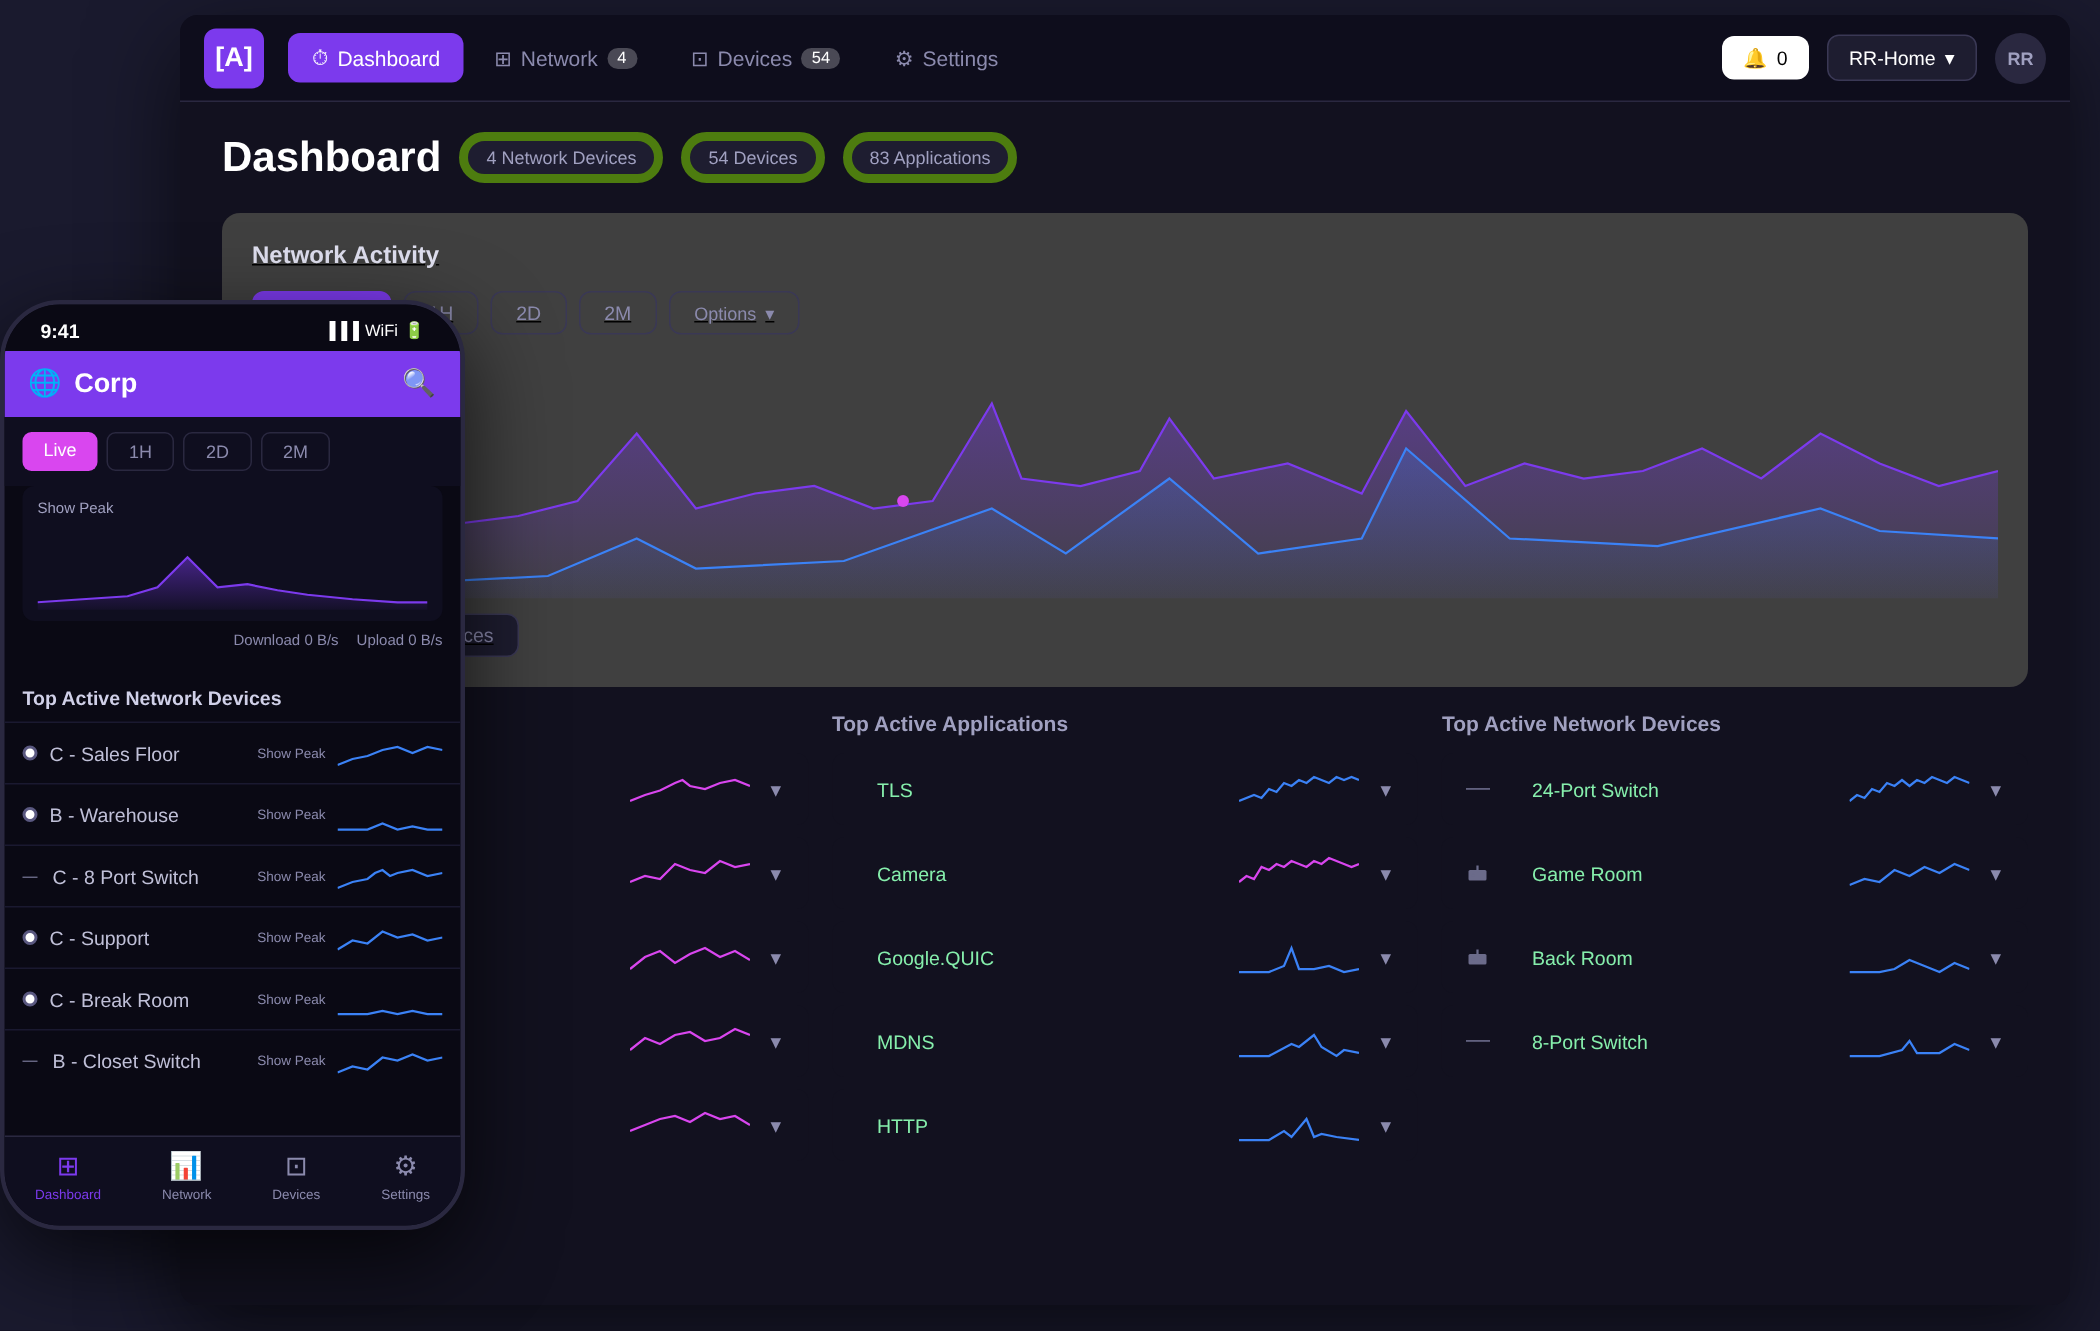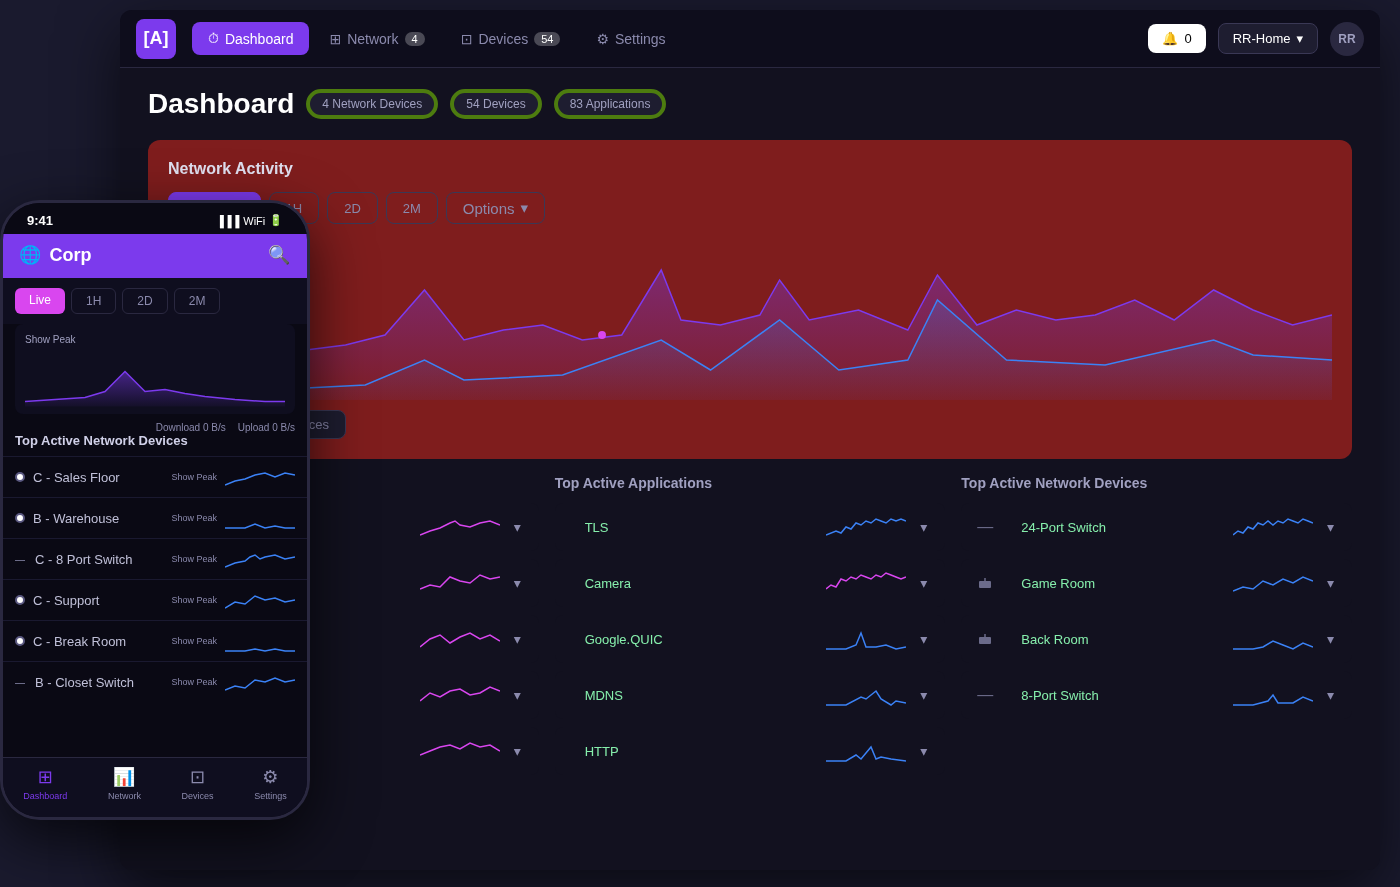--- a/index.html
+++ b/index.html
@@ -129,33 +129,34 @@
       gap: 12px;
       margin-bottom: 20px;
     }
     .page-title {
       font-size: 28px;
       font-weight: 700;
       color: white;
     }
     .tag-badge {
       background: #1e1d30;
-      border: 4px solid #4d7c0f;
+      border: 6px solid #4d7c0f;
       border-radius: 20px;
       padding: 4px 12px;
       color: #a0a0c0;
       font-size: 12px;
     }
 
     
     .card {
-      background: #7f1d1d;
+      background: #404040;
       border-radius: 12px;
       padding: 20px;
       margin-bottom: 16px;
+      text-decoration: underline;
     }
     .card-title {
       font-size: 16px;
       color: #e0e0f0;
       font-weight: 600;
       margin-bottom: 14px;
     }
     .time-controls {
       display: flex;
       gap: 8px;
@@ -175,21 +176,21 @@
       border-color: #7c3aed;
       color: white;
     }
     .options-btn {
       padding: 6px 16px;
       border-radius: 8px;
       border: 1px solid #3a3855;
       background: transparent;
       color: #8b8aad;
       cursor: pointer;
-      font-size: 15px;
+      font-size: 12px;
       display: flex;
       align-items: center;
       gap: 6px;
     }
 
     
     .chart-area {
       height: 160px;
       position: relative;
       margin-bottom: 4px;
@@ -336,21 +337,21 @@
     .show-peak { color: #a0a0c0; font-size: 10px; margin-bottom: 4px; }
     .phone-chart-svg { width: 100%; height: 60px; }
 
     .phone-dl-ul {
       display: flex;
       justify-content: flex-end;
       gap: 12px;
       padding: 0 12px;
       color: #8b8aad;
       font-size: 10px;
-      margin-bottom: 0;
+      margin-bottom: 25px;
     }
 
     .phone-section-title {
       color: #d0d0e8;
       font-size: 13px;
       font-weight: 600;
       padding: 0 12px 8px;
     }
 
     .phone-device-row {

